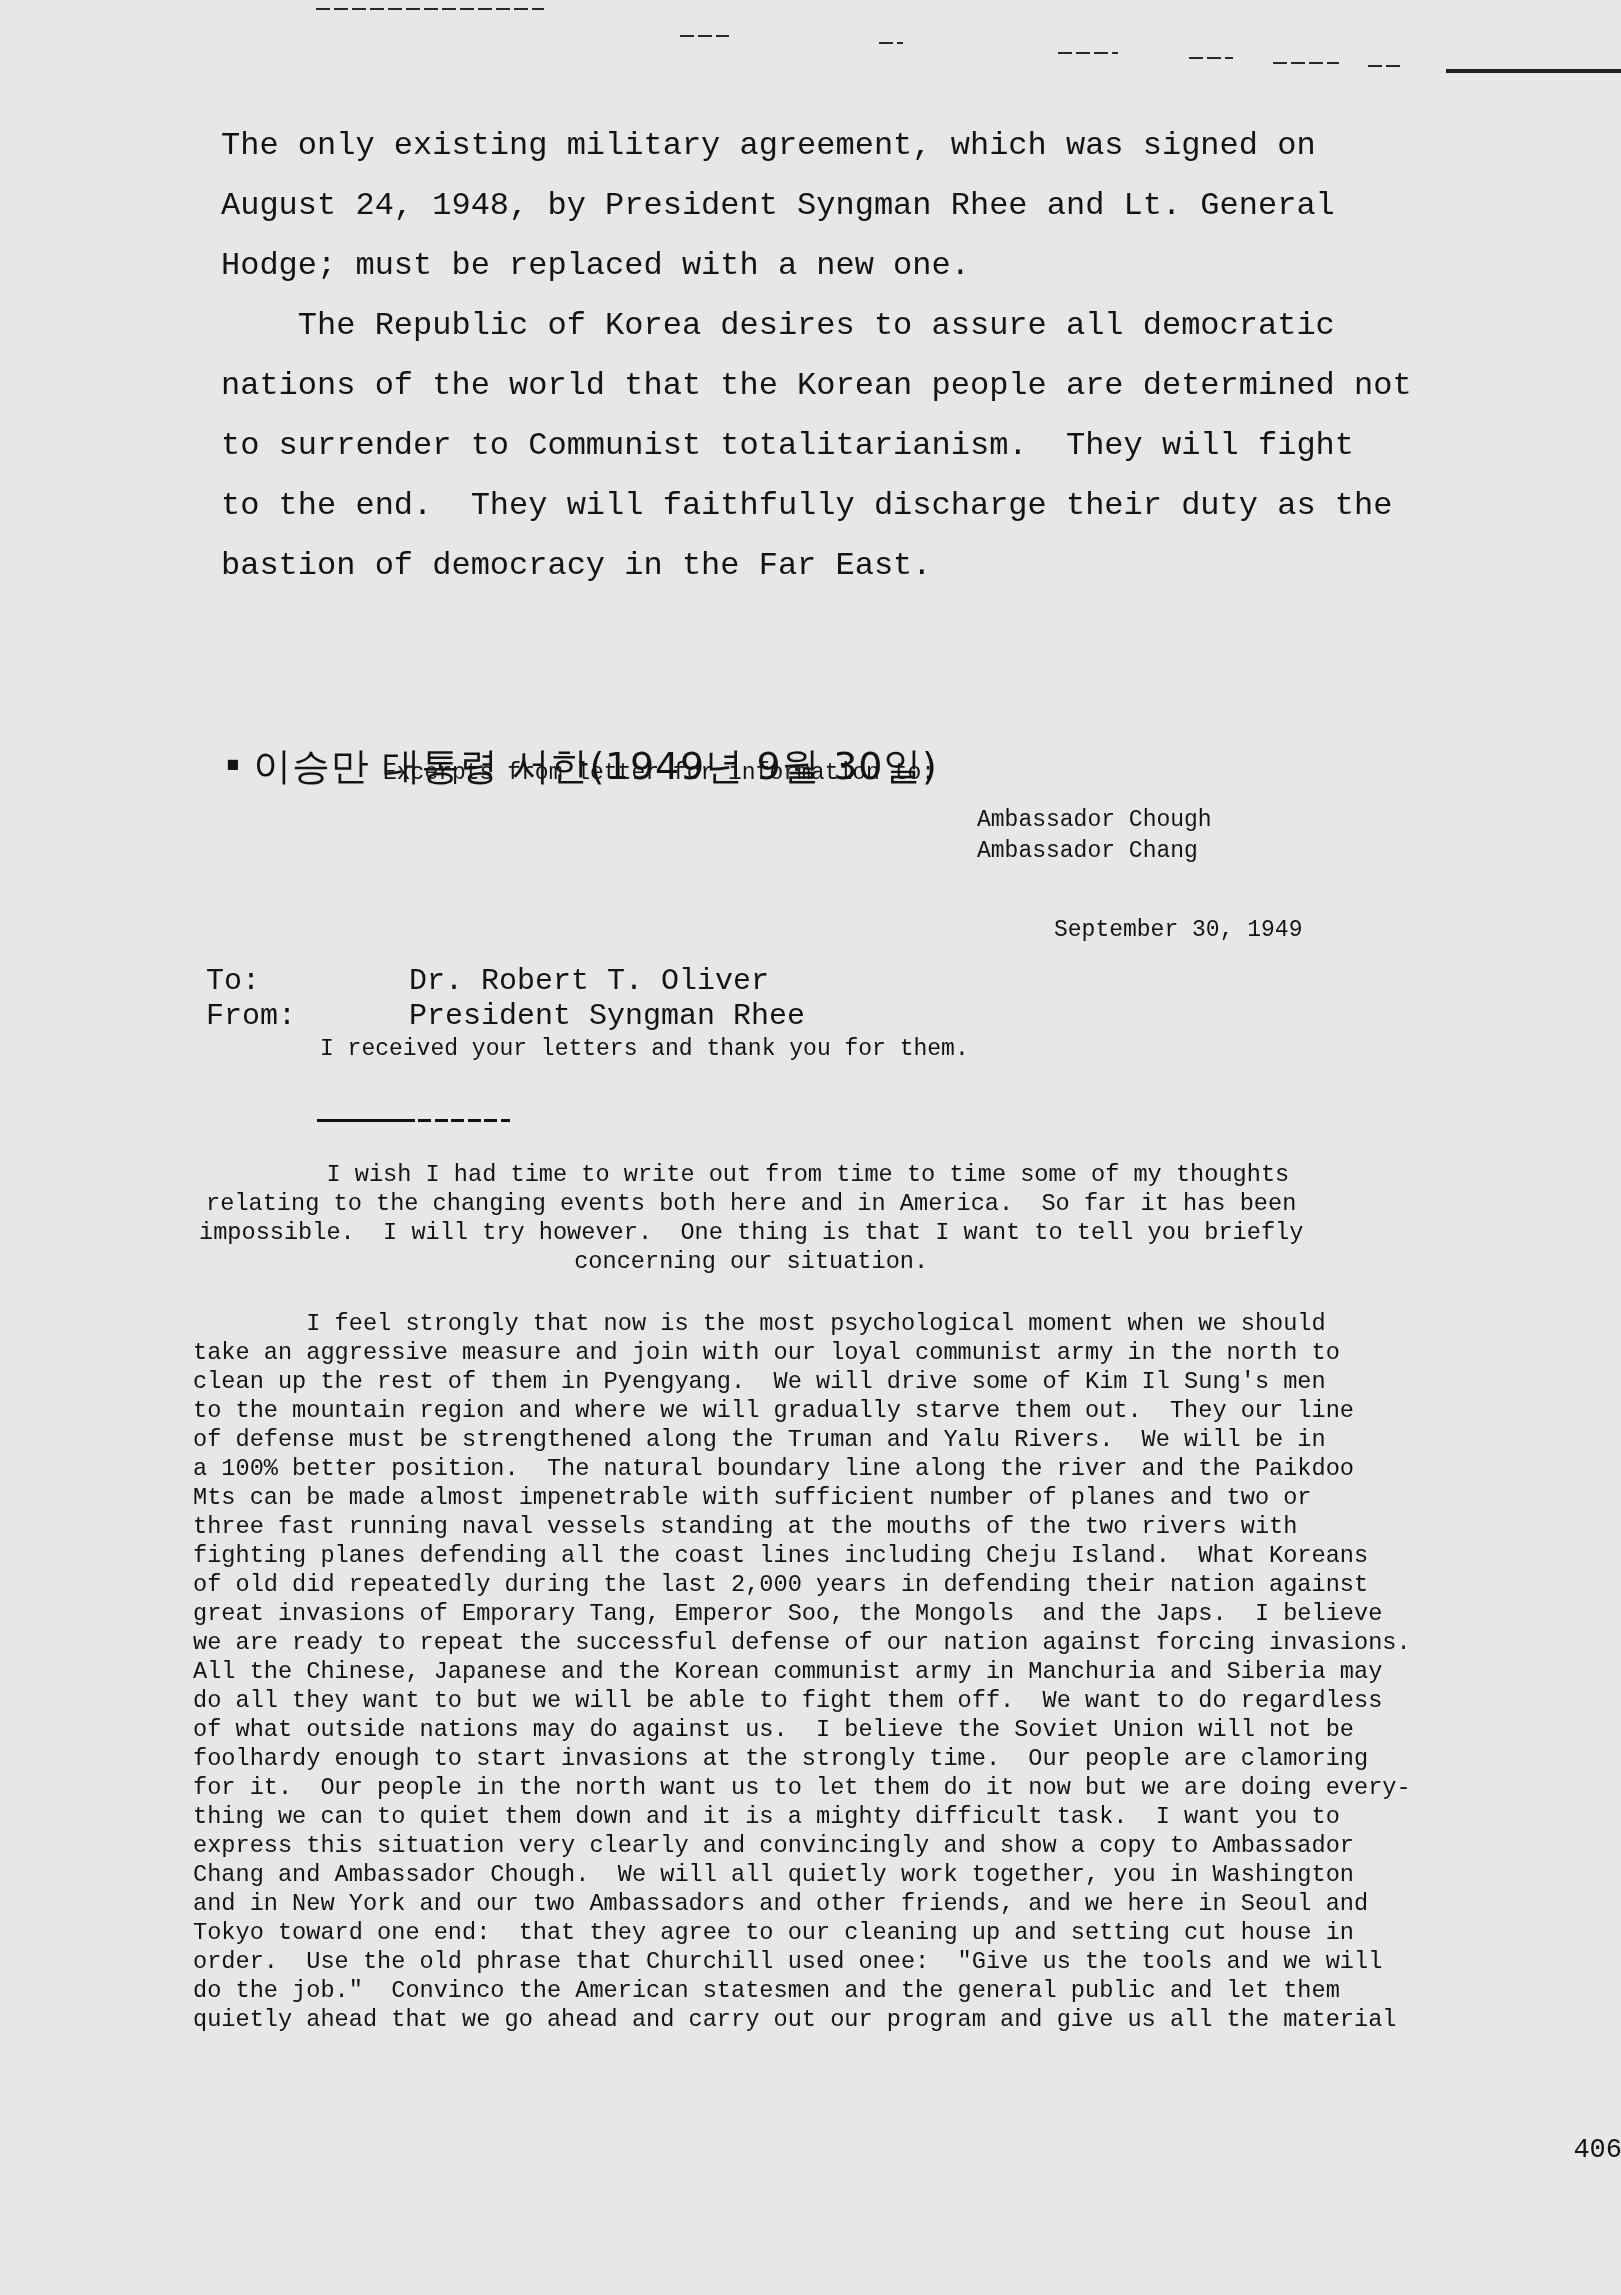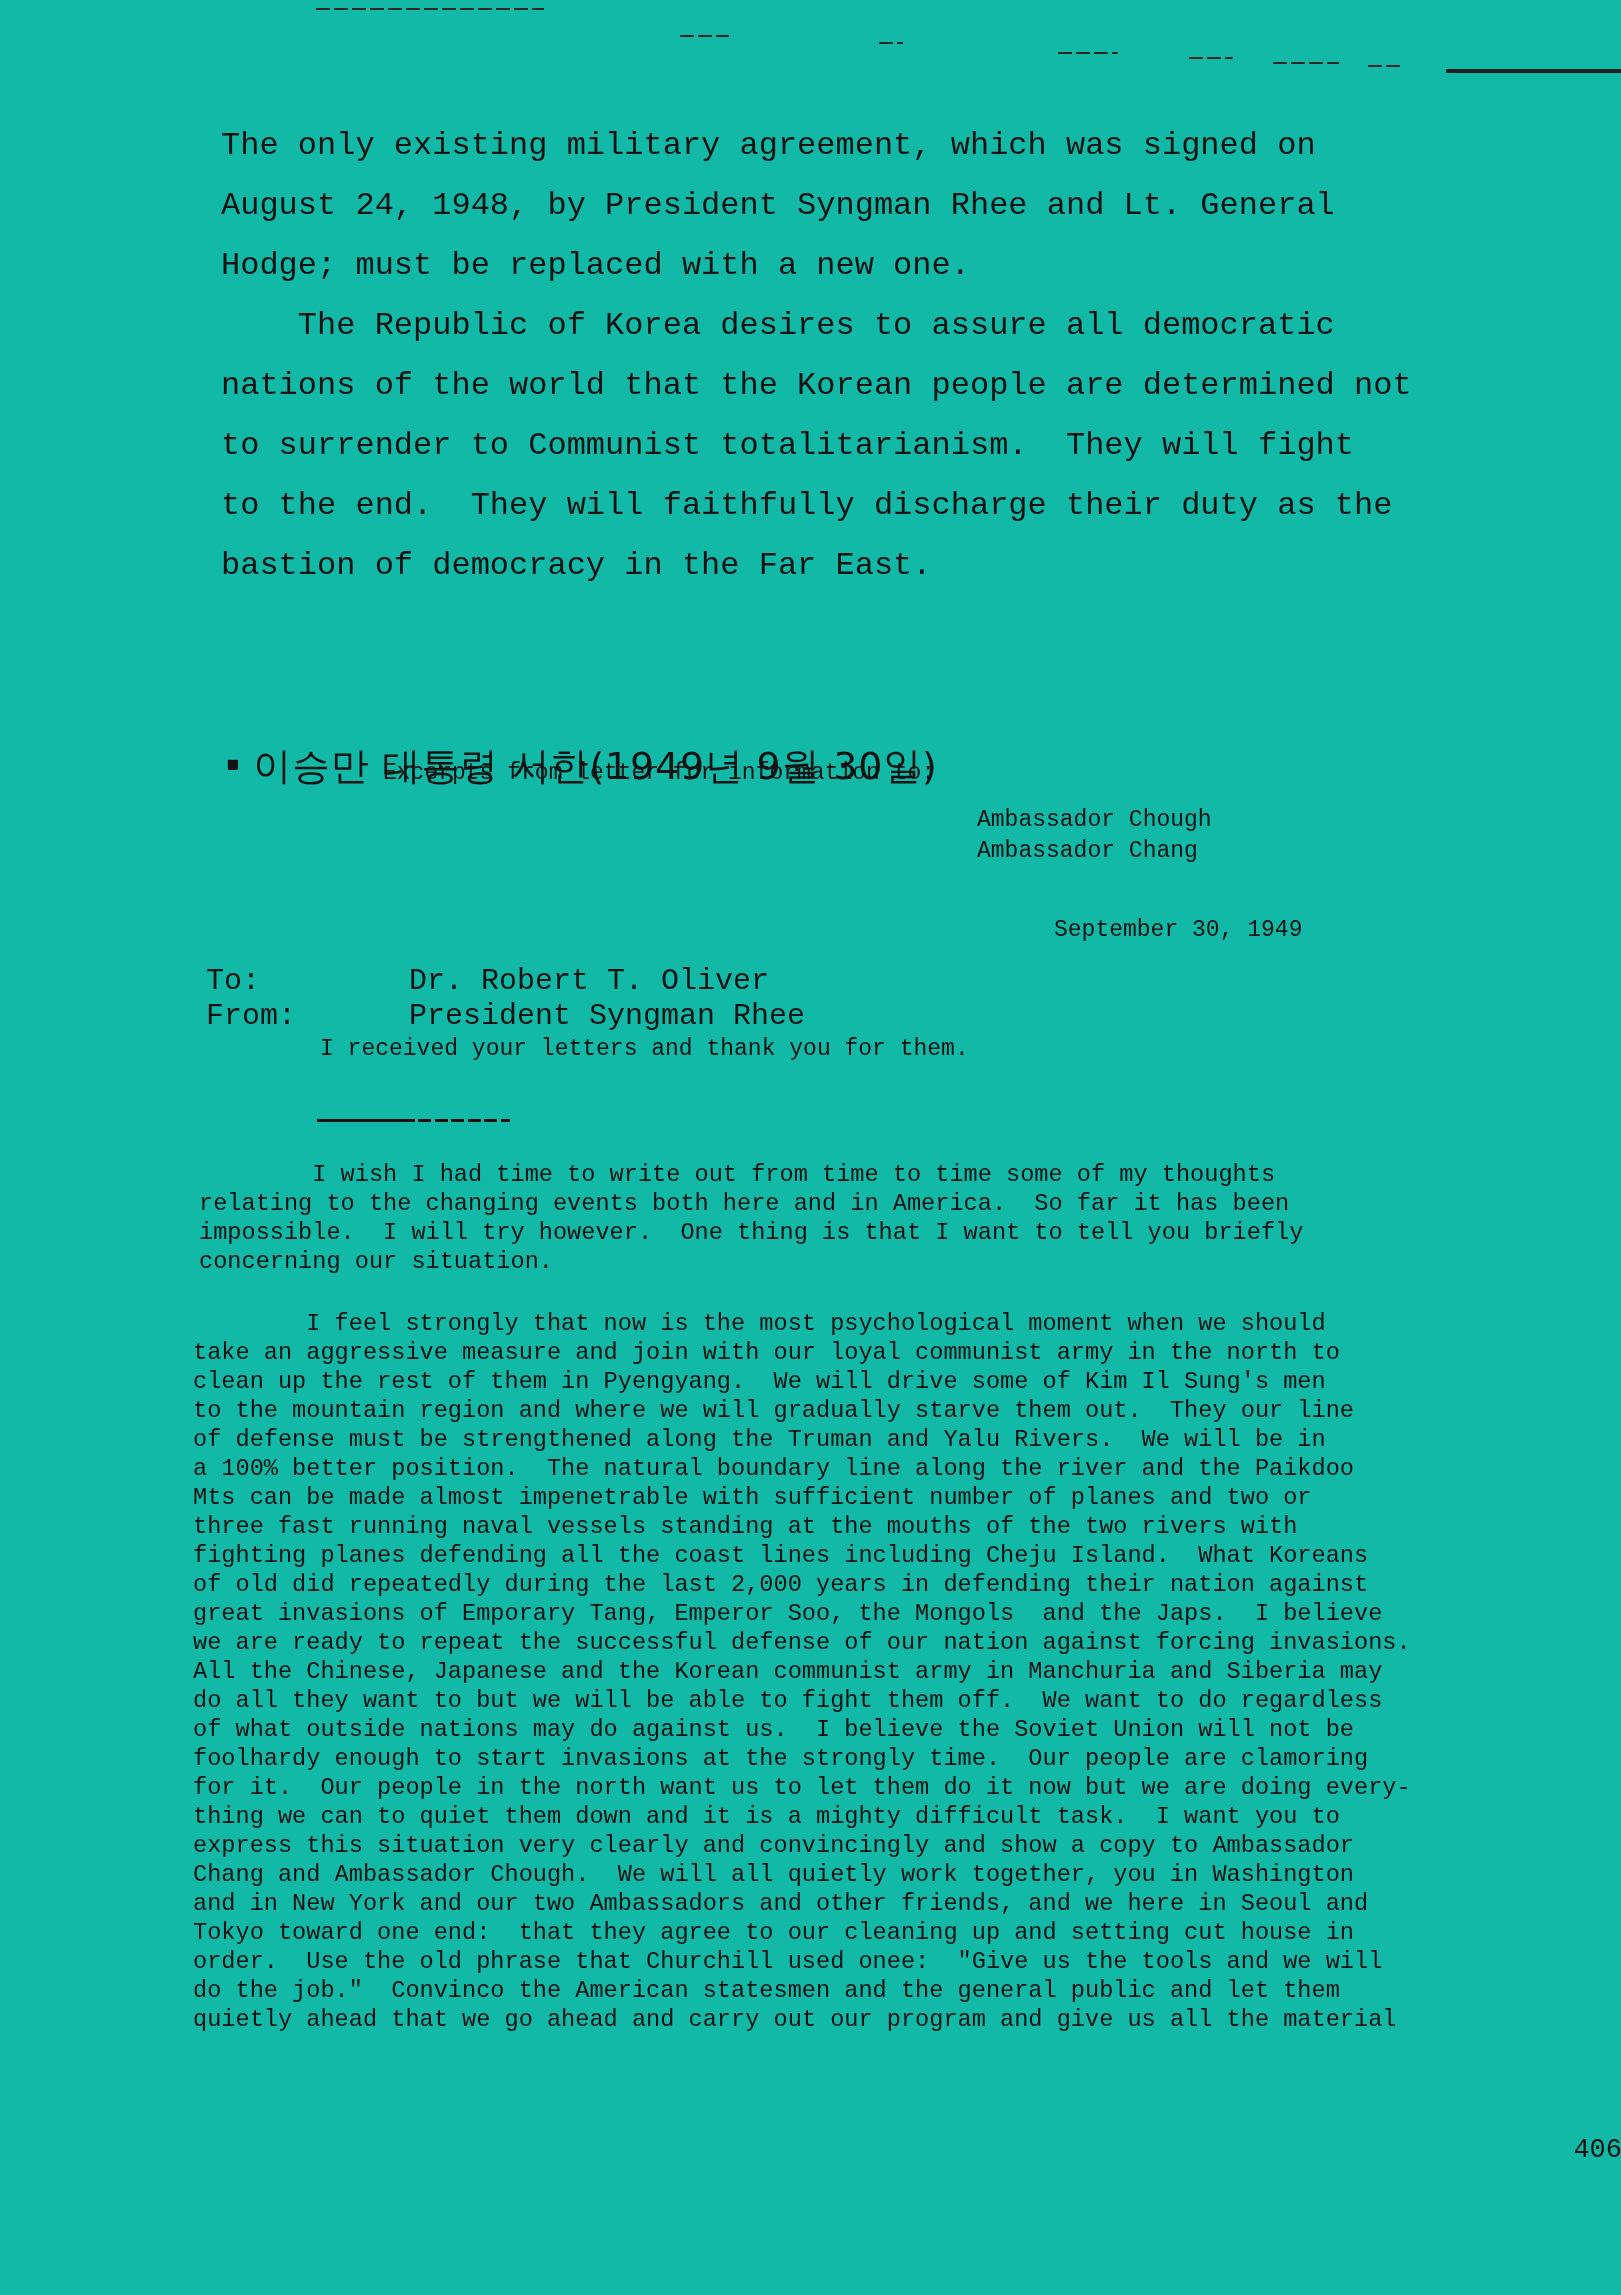--- a/index.html
+++ b/index.html
@@ -4,21 +4,21 @@
 <style>
   html, body {
     margin: 0;
     padding: 0;
     background: #ffffff;
   }
   .page {
     position: relative;
     width: 1622px;
     height: 2295px;
-    background: #14b8a6;
+    background: #e5e5e5;
     overflow: hidden;
     font-family: "Liberation Mono", "DejaVu Sans Mono", monospace;
     color: #151515;
     filter: contrast(1.02);
   }
   .tline { white-space: pre; }
 
   
   .sec1 {
     position: absolute;
@@ -102,20 +102,21 @@
     width: 108px; height: 3.1px;
     background: repeating-linear-gradient(90deg, #121212 0 12.6px, transparent 12.6px 16.5px);
   }
 
   .para1 {
     position: absolute;
     left: 199px;
     top: 1160px;
     font-size: 23.6px;
     line-height: 29px;
+    text-align: center;
   }
   .para2 {
     position: absolute;
     left: 193px;
     top: 1309px;
     font-size: 23.6px;
     line-height: 29px;
   }
 
   .pageno {

